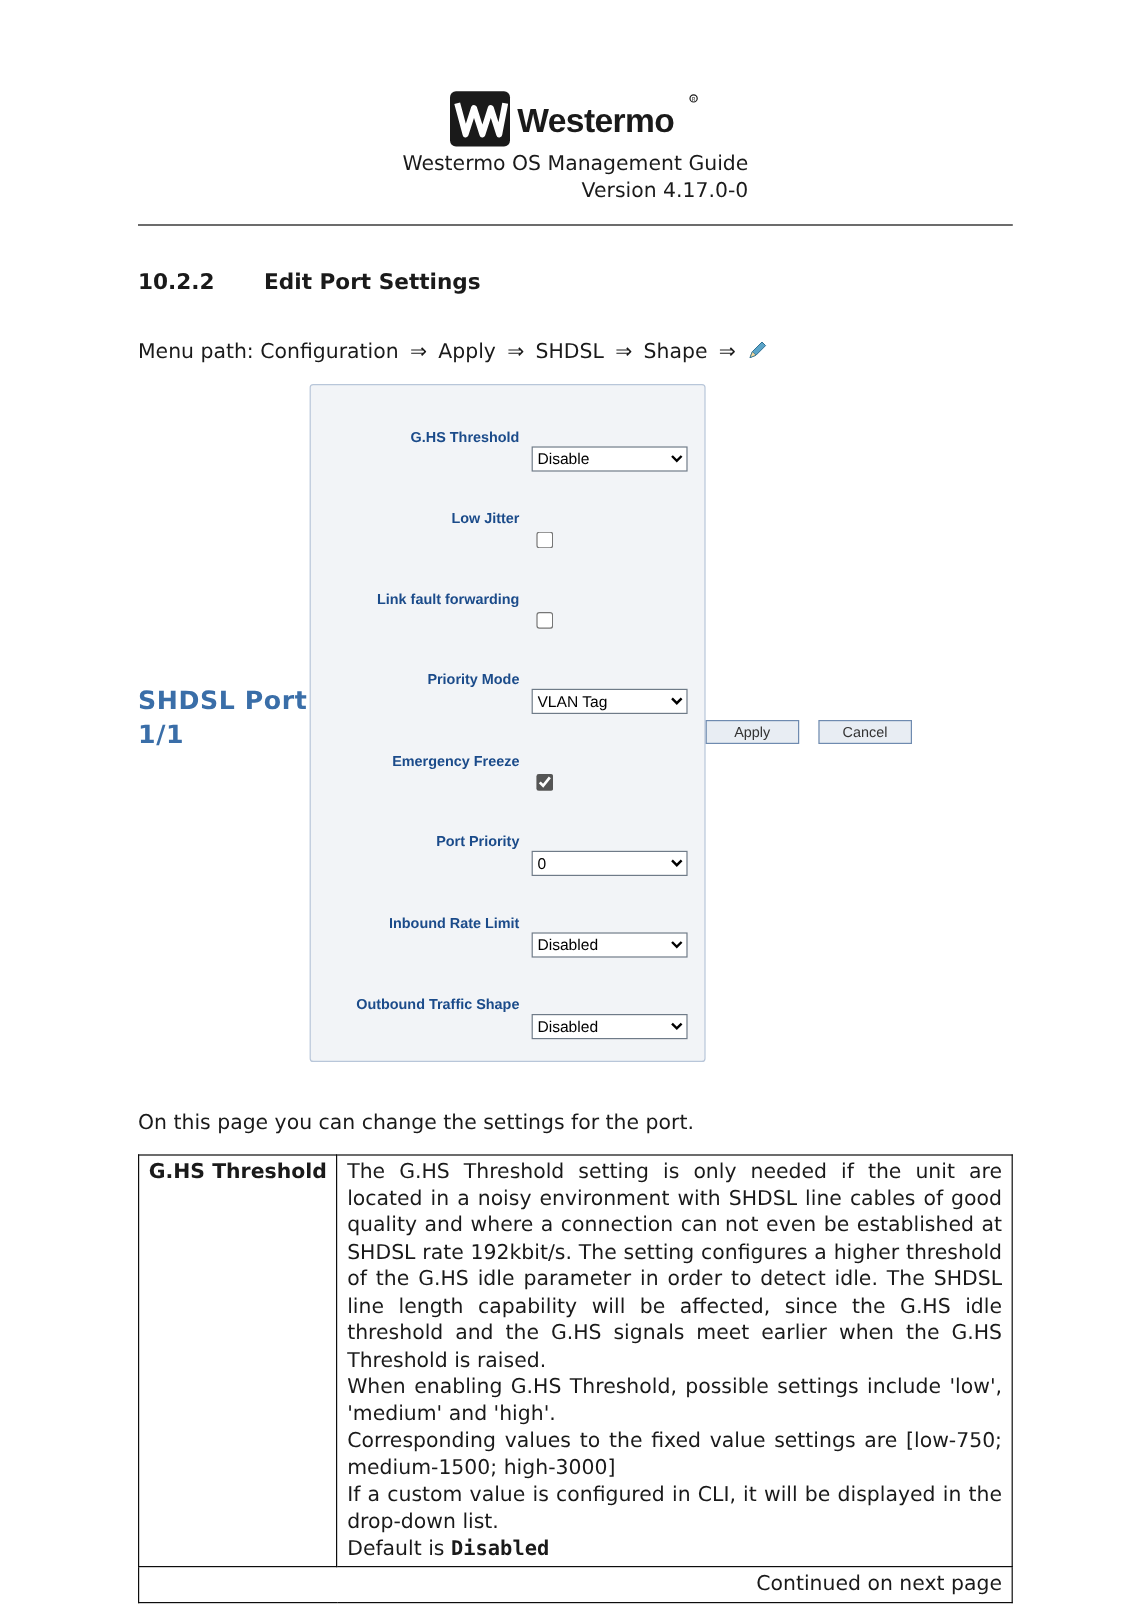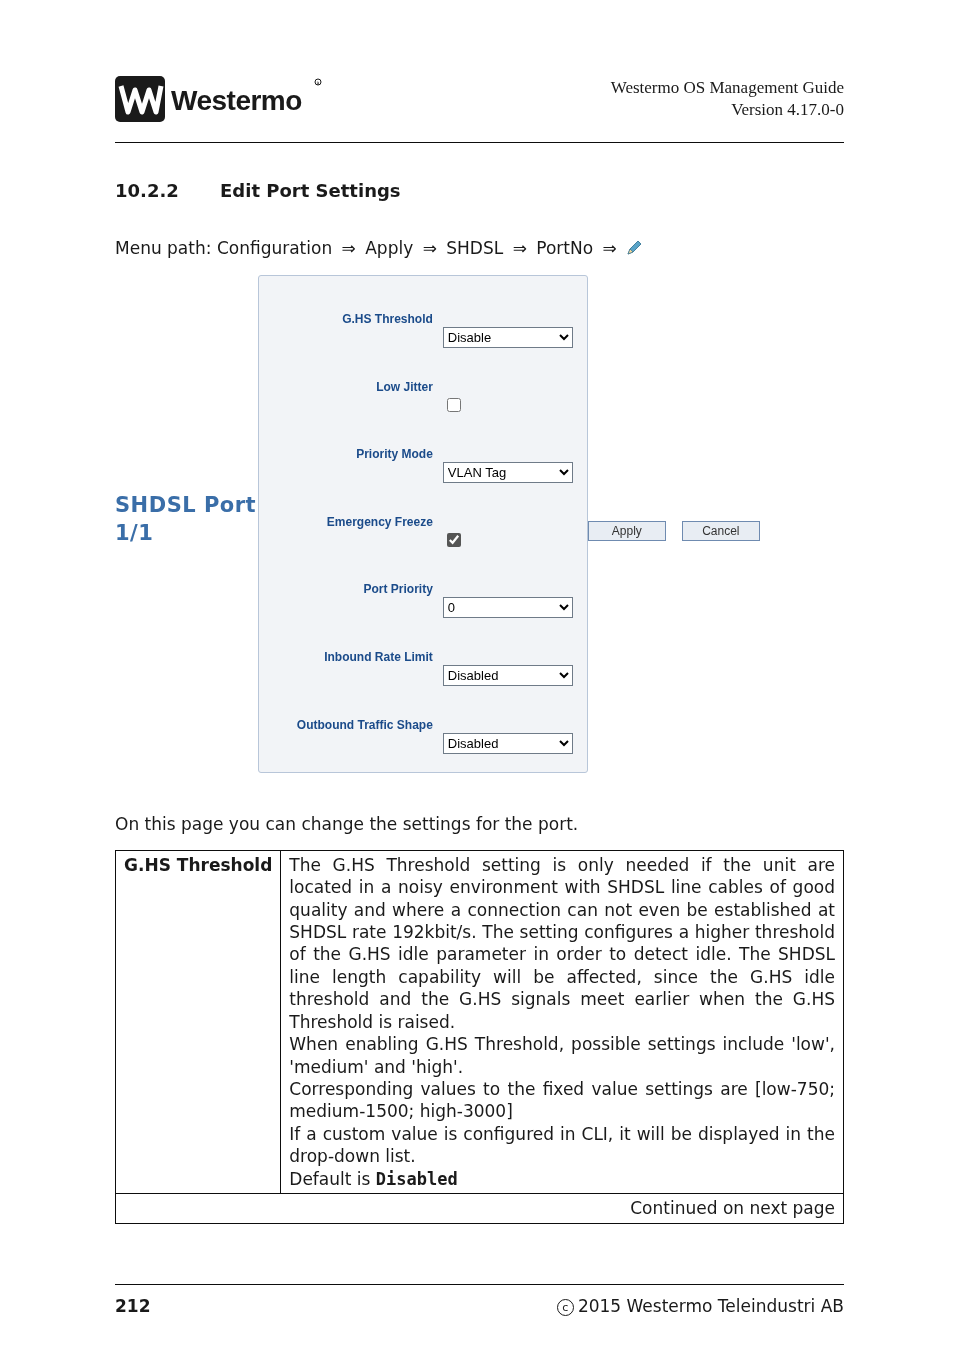--- a/index.html
+++ b/index.html
@@ -23,30 +23,30 @@
   .page{
     box-sizing:border-box;
     padding:72px 110px 60px 115px;
   }
   
   .hdr{
     display:flex;
     justify-content:space-between;
     align-items:center;
     margin-bottom:16px;
+    flex-direction:column;
   }
   .logo{
     width:210px;height:54px;
     display:flex;align-items:center;
   }
   .logo svg{display:block;}
   .hdr-right{
     text-align:right;
     font-size:17px;
-    font-family:Liberation Serif, serif;
   }
   hr.rule{
     border:none;
     border-top:1.5px solid var(--rule);
     margin:0 0 36px 0;
   }
   
   .sec-heading{
     font-weight:700;
     font-size:18px;
@@ -209,21 +209,21 @@
   </div>
 
   <div class="menu-path">
     <span>Menu path:</span>
     <span>Configuration</span>
     <span class="arrow">⇒</span>
     <span>Apply</span>
     <span class="arrow">⇒</span>
     <span>SHDSL</span>
     <span class="arrow">⇒</span>
-    <span>PortNo</span>
+    <span>Shape</span>
     <span class="arrow">⇒</span>
     <span class="pencil">
       <svg width="18" height="18" viewBox="0 0 18 18" style="vertical-align:-3px;">
         <path d="M2 15 L4 10 L12 2 L15 5 L7 13 Z" fill="#5aa4c8" stroke="#2a6c8e" stroke-width="0.8"></path>
         <path d="M2 15 L4 10 L7 13 Z" fill="#f3d79a" stroke="#2a6c8e" stroke-width="0.6"></path>
       </svg>
     </span>
   </div>
 
   <div class="form-wrap">
@@ -233,20 +233,26 @@
       <div class="frow">
         <div class="flabel">G.HS Threshold</div>
         <div class="fcontrol">
           <select class="sel sel-sm">
             <option>Disable</option>
           </select>
         </div>
       </div>
       <div class="frow">
         <div class="flabel">Low Jitter</div>
+        <div class="fcontrol">
+          <input type="checkbox" style="">
+        </div>
+      </div>
+      <div class="frow">
+        <div class="flabel">Link fault forwarding</div>
         <div class="fcontrol">
           <input type="checkbox" style="">
         </div>
       </div>
       <div class="frow">
         <div class="flabel">Priority Mode</div>
         <div class="fcontrol">
           <select class="sel">
             <option>VLAN Tag</option>
           </select>

